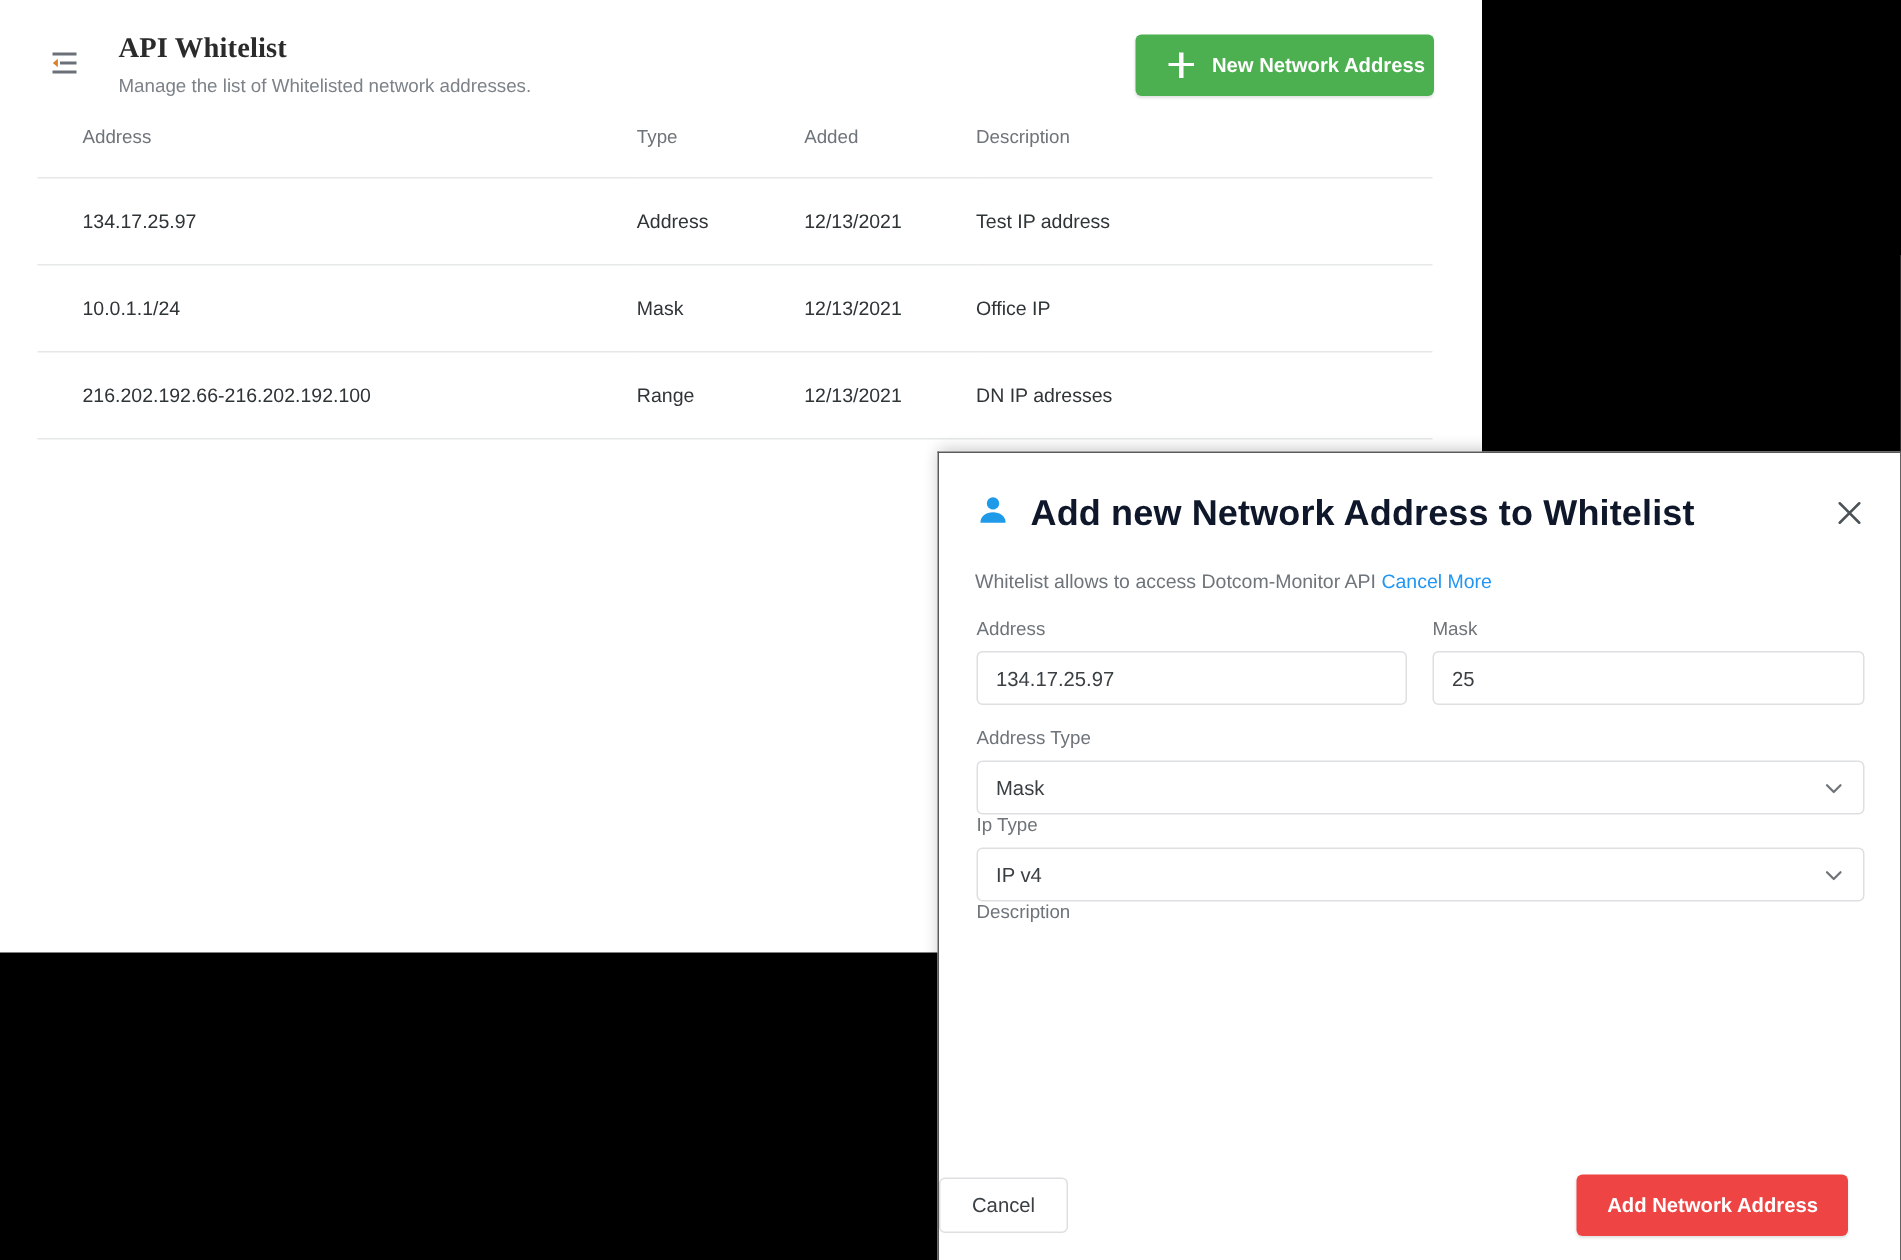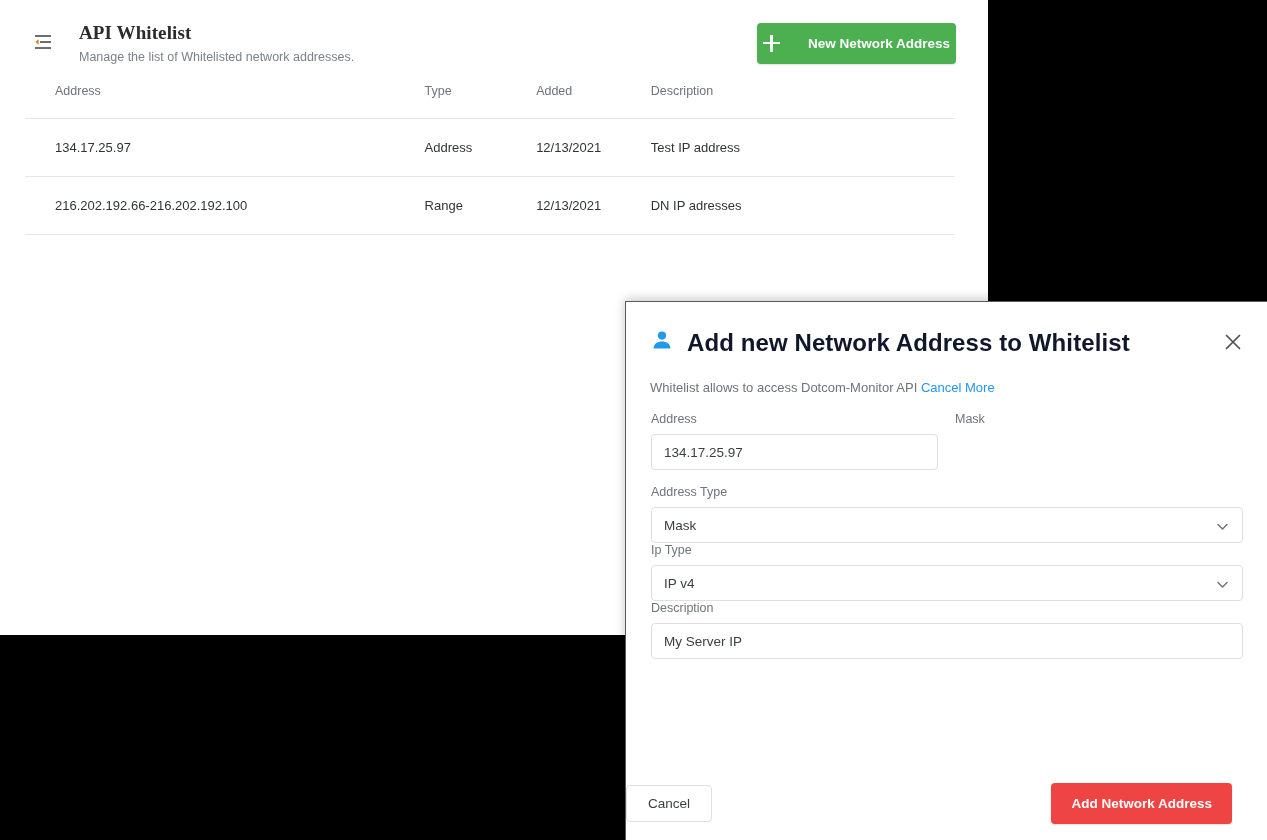--- a/index.html
+++ b/index.html
@@ -62,21 +62,21 @@
     width: 199px; height: 41px;
     background: #4caf50;
     border: none;
     border-radius: 4px;
     color: #ffffff;
     font-size: 13.5px;
     font-weight: bold;
     font-family: "Liberation Sans", sans-serif;
     display: flex;
     align-items: center;
-    justify-content: space-between;
+    justify-content: flex-end;
     gap: 12px;
     cursor: pointer;
     box-shadow: 0 1px 2px rgba(0,0,0,0.12);
   }
   .plus-icon {
     display: inline-block;
     position: relative;
     width: 17px; height: 17px;
     flex: 0 0 auto;
   }
@@ -283,20 +283,26 @@
       </tr>
     </thead>
     <tbody>
       <tr>
         <td class="col-address">134.17.25.97</td>
         <td class="col-type">Address</td>
         <td class="col-added">12/13/2021</td>
         <td class="col-desc">Test IP address</td>
       </tr>
       <tr>
+        <td class="col-address">10.0.1.1/24</td>
+        <td class="col-type">Mask</td>
+        <td class="col-added">12/13/2021</td>
+        <td class="col-desc">Office IP</td>
+      </tr>
+      <tr>
         <td class="col-address">216.202.192.66-216.202.192.100</td>
         <td class="col-type">Range</td>
         <td class="col-added">12/13/2021</td>
         <td class="col-desc">DN IP adresses</td>
       </tr>
     </tbody>
   </table>
 
   <div class="modal">
 
@@ -321,20 +327,21 @@
 
     <div class="modal-body">
 
       <div class="row-2col">
         <div class="col-left">
           <label class="field-label">Address</label>
           <input class="text-input" type="text" value="134.17.25.97" style="">
         </div>
         <div class="col-right">
           <label class="field-label">Mask</label>
+          <input class="text-input" type="text" value="25" style="">
         </div>
       </div>
 
       <div class="row-1col">
         <label class="field-label">Address Type</label>
         <div class="select-wrap">
           <input class="select-input" type="text" readonly="" value="Mask" style="">
           <span class="chevron">
             <svg width="13" height="13" viewBox="0 0 13 13" aria-hidden="true">
               <path d="M2 4.5 L6.5 9 L11 4.5" stroke="#6e7479" stroke-width="1.5" fill="none" stroke-linecap="round" stroke-linejoin="round"></path>
@@ -350,21 +357,20 @@
           <span class="chevron">
             <svg width="13" height="13" viewBox="0 0 13 13" aria-hidden="true">
               <path d="M2 4.5 L6.5 9 L11 4.5" stroke="#6e7479" stroke-width="1.5" fill="none" stroke-linecap="round" stroke-linejoin="round"></path>
             </svg>
           </span>
         </div>
       </div>
 
       <div class="row-1col">
         <label class="field-label">Description</label>
-        <input class="text-input" type="text" value="My Server IP" style="">
       </div>
 
     </div>
 
     <div class="modal-footer">
       <button class="btn-cancel">Cancel</button>
       <button class="btn-submit">Add Network Address</button>
     </div>
 
   </div>

